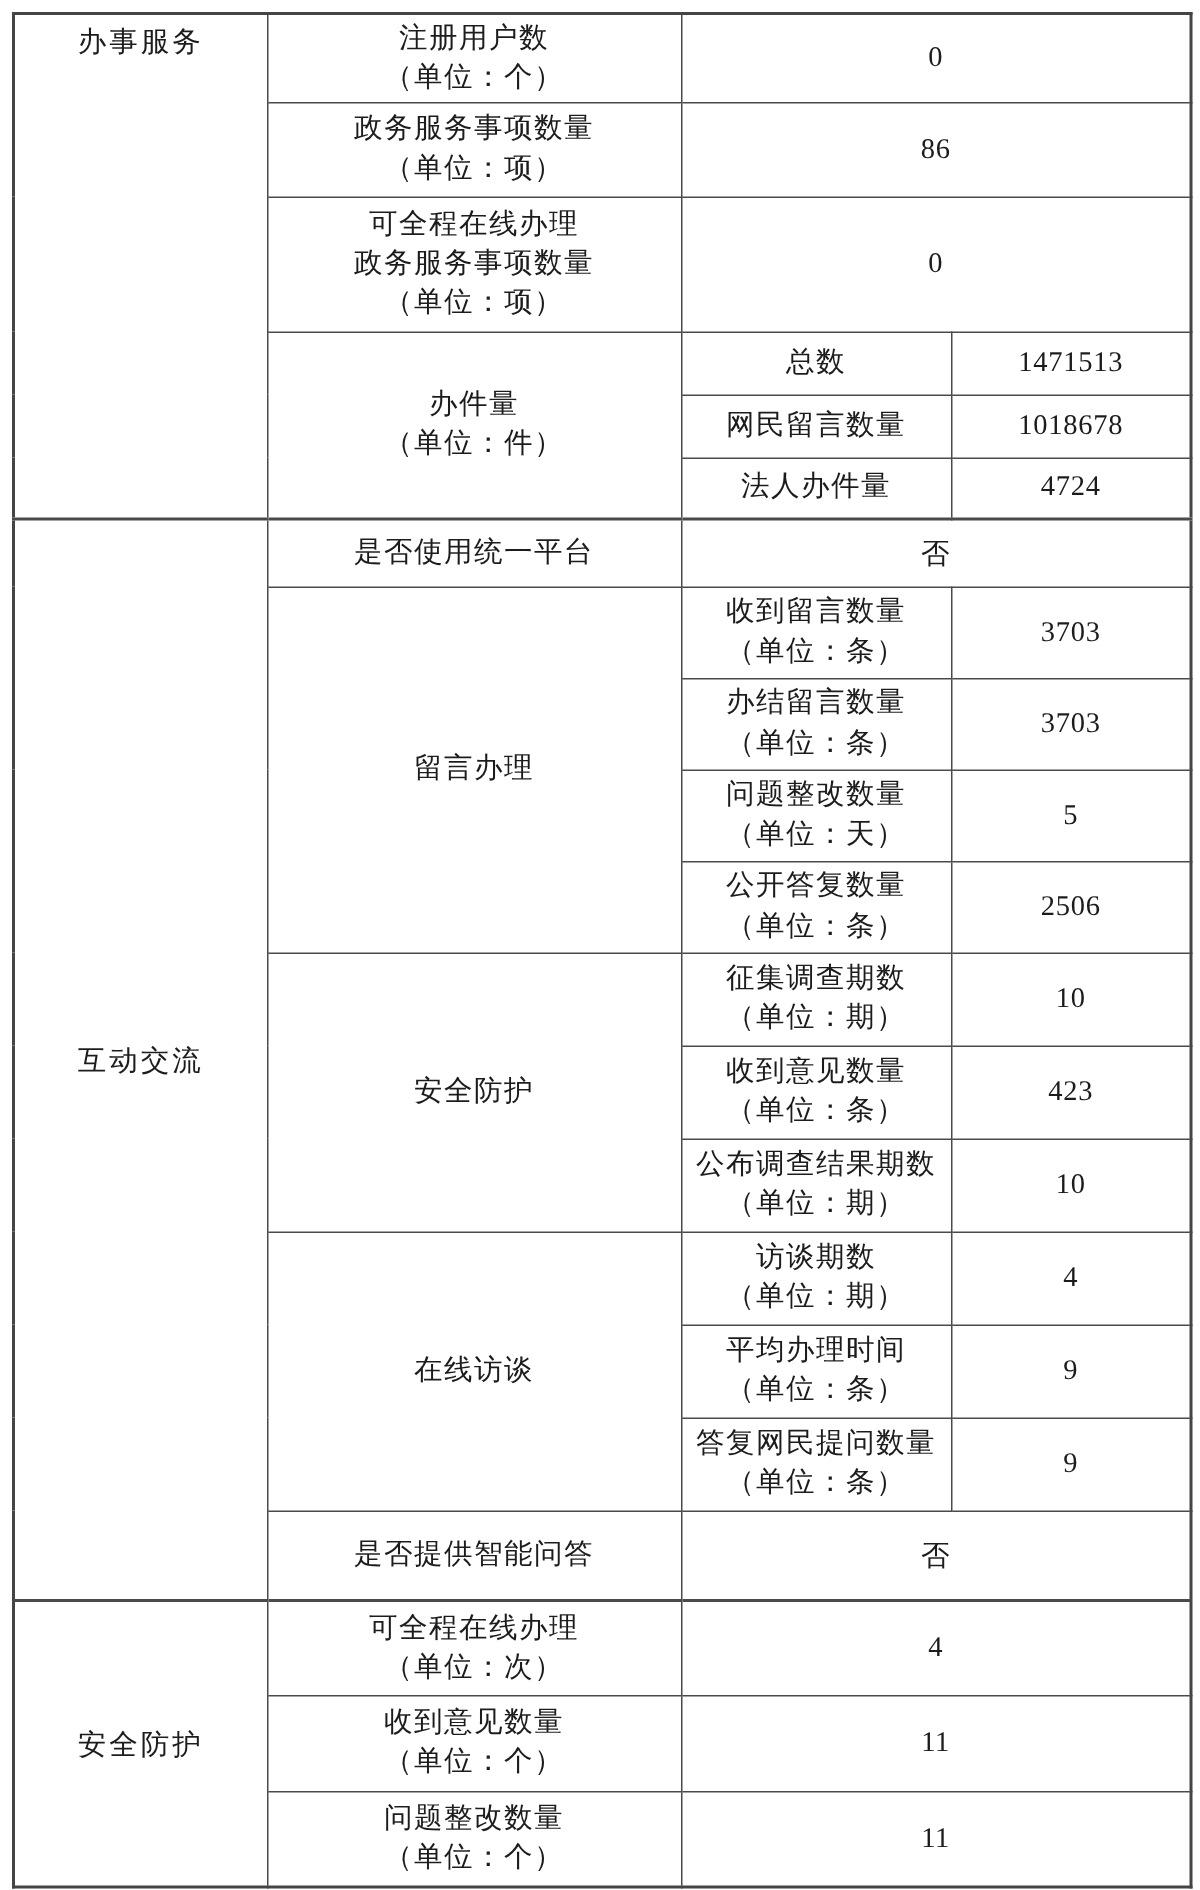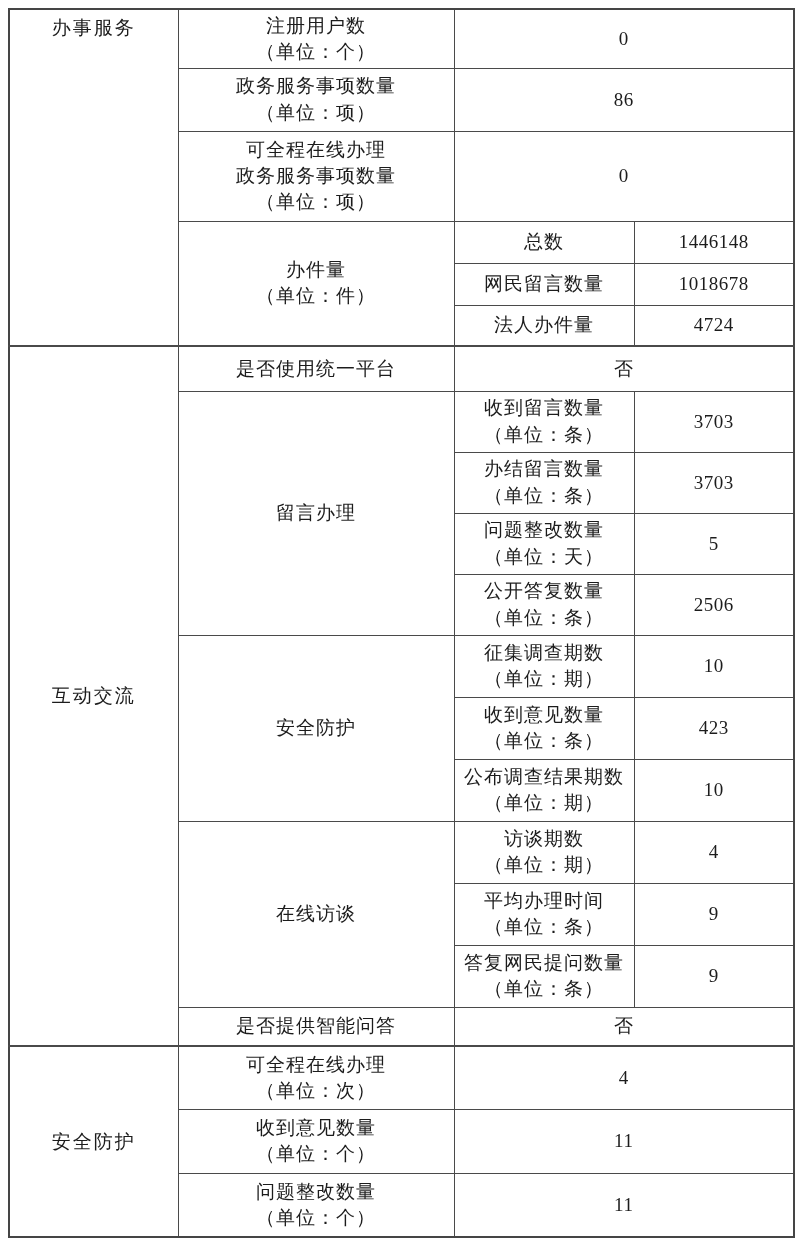--- a/index.html
+++ b/index.html
@@ -51,21 +51,21 @@
   }
   
   .h59 { height: 59px; }
   .h63 { height: 63px; }
   .h90 { height: 90px; }
   .h42 { height: 42px; }
   .h41 { height: 41px; }
   .h45 { height: 45px; }
   .h61 { height: 61px; }
   .h62 { height: 62px; }
-  .h43 { height: 39px; }
+  .h43 { height: 60px; }
   .h64 { height: 64px; }
 </style>
 </head>
 <body>
 
 <table class="report-table">
   <colgroup>
     <col style="width:169px">
     <col style="width:276px">
     <col style="width:180px">
@@ -87,21 +87,21 @@
     <tr class="h90">
       <td class="label-cell">可全程在线办理
 政务服务事项数量
 （单位：项）</td>
       <td class="value-cell" colspan="2">0</td>
     </tr>
     <tr class="h42">
       <td class="label-cell" rowspan="3">办件量
 （单位：件）</td>
       <td class="sub-label-cell">总数</td>
-      <td class="value-cell">1446148</td>
+      <td class="value-cell">1471513</td>
     </tr>
     <tr class="h42">
       <td class="sub-label-cell">网民留言数量</td>
       <td class="value-cell">1018678</td>
     </tr>
     <tr class="h41">
       <td class="sub-label-cell">法人办件量</td>
       <td class="value-cell">4724</td>
     </tr>
 

